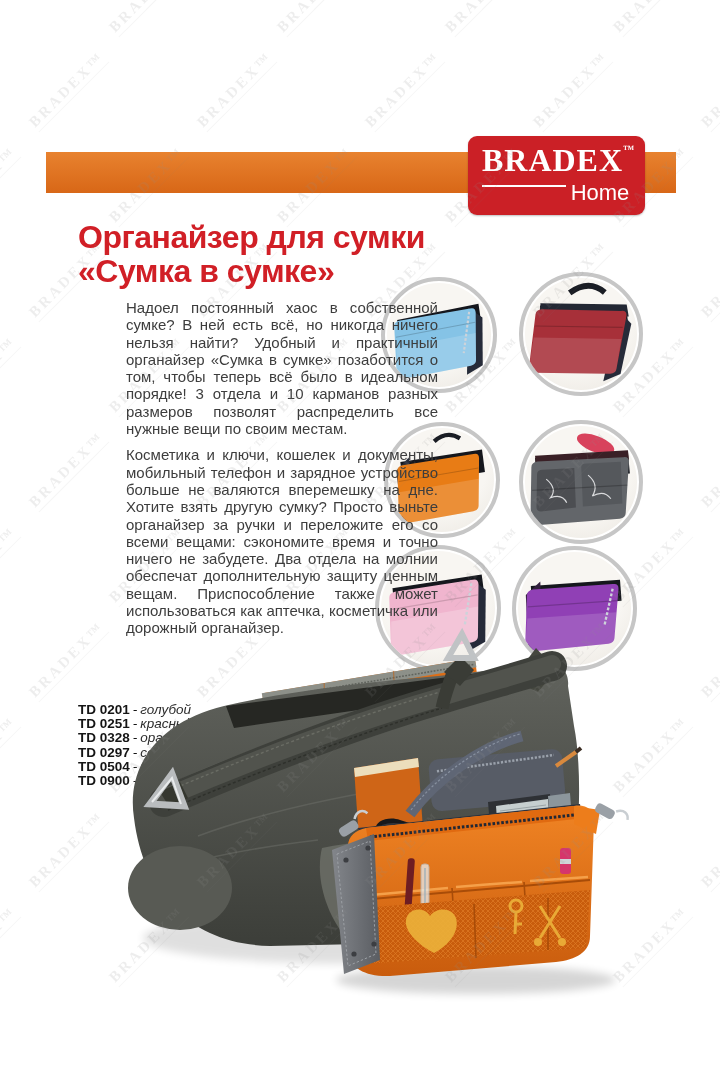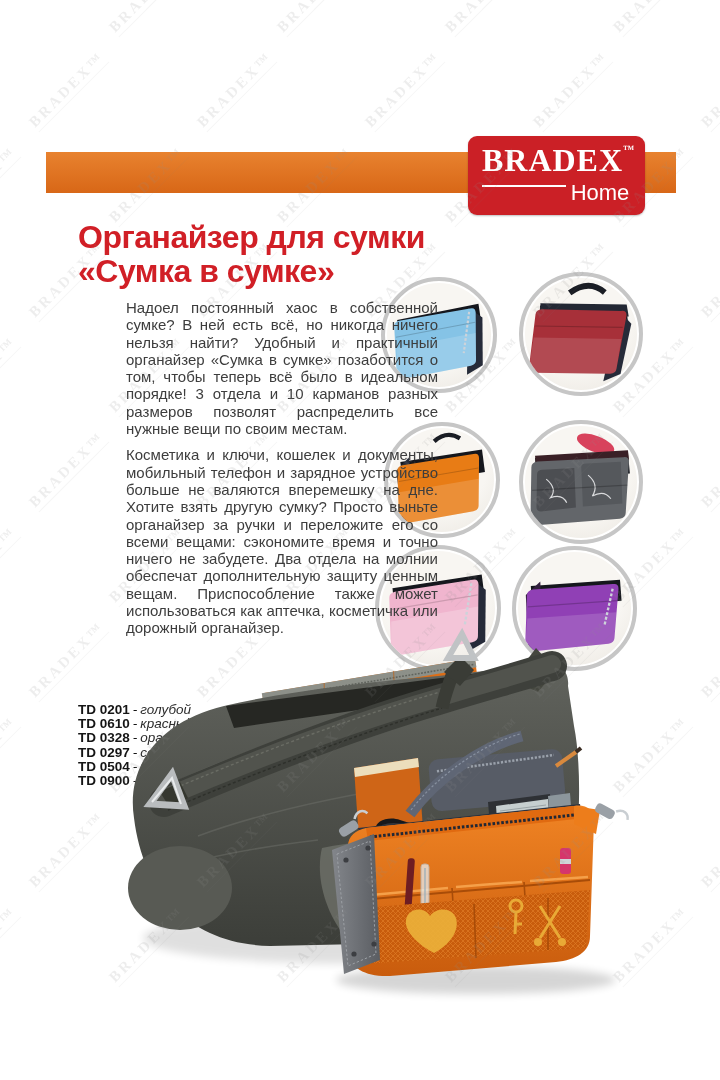--- a/index.html
+++ b/index.html
@@ -69,21 +69,21 @@
     <div>«Сумка в сумке»</div>
   </div>
 
   <div class="copy">
     <p>Надоел постоянный хаос в собственной сумке? В ней есть всё, но никогда ничего нельзя найти? Удобный и практичный органайзер «Сумка в сумке» позаботится о том, чтобы теперь всё было в идеальном порядке! 3 отдела и 10 карманов разных размеров позволят распределить все нужные вещи по своим местам.</p>
     <p>Косметика и ключи, кошелек и документы, мобильный телефон и зарядное устройство больше не валяются вперемешку на дне. Хотите взять другую сумку? Просто выньте органайзер за ручки и переложите его со всеми вещами: сэкономите время и точно ничего не забудете. Два отдела на молнии обеспечат дополнительную защиту ценным вещам. Приспособление также может использоваться как аптечка, косметичка или дорожный органайзер.</p>
   </div>
 
   <div class="codes">
     <div class="row"><b>TD 0201</b><span class="sep">-</span><i>голубой</i></div>
-    <div class="row"><b>TD 0610</b><span class="sep">-</span><i>красный</i></div>
+    <div class="row"><b>TD 0251</b><span class="sep">-</span><i>красный</i></div>
     <div class="row"><b>TD 0328</b><span class="sep">-</span><i>оранжевый</i></div>
     <div class="row"><b>TD 0297</b><span class="sep">-</span><i>серый</i></div>
     <div class="row"><b>TD 0504</b><span class="sep">-</span><i>розовый</i></div>
     <div class="row"><b>TD 0900</b><span class="sep">-</span><i>сиреневый</i></div>
   </div>
 
   <div class="circle" style="left:381px;top:277px;width:108px;height:108px;">
     <svg viewBox="0 0 100 100">
         <g transform="rotate(-3 50 50)">
       <path d="M12,34 L88,23 L90,44 L14,55 Z" fill="#15171d"></path>

